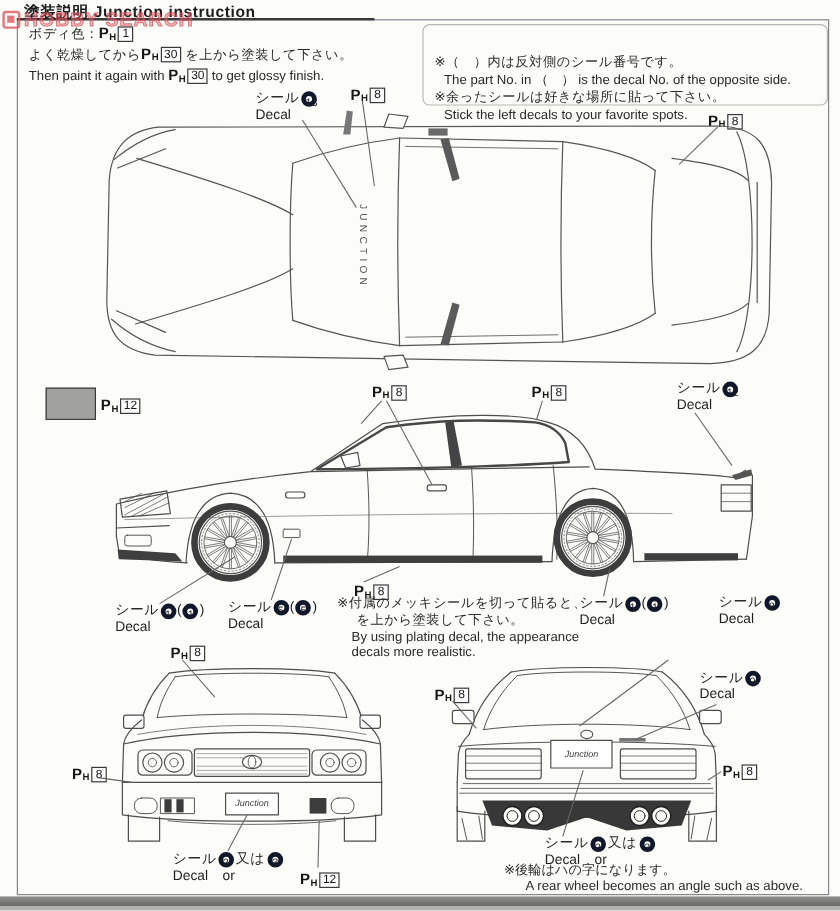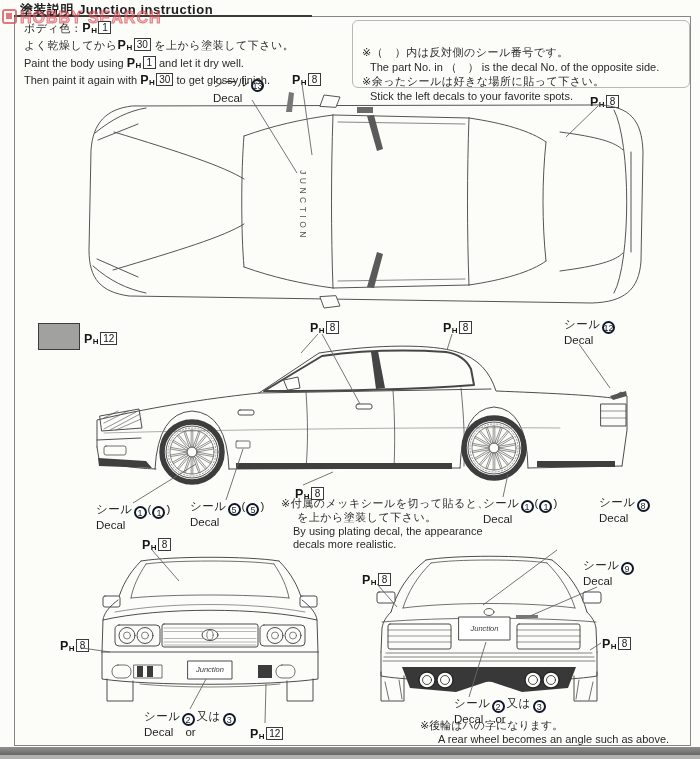--- a/index.html
+++ b/index.html
@@ -19,21 +19,21 @@
   .rtext{left:362px;top:25px;font-size:11px;line-height:14.6px;white-space:nowrap;margin-top:20px;}
   .ind{padding-left:8px;}
   .jp{letter-spacing:.5px;}
   .ph-inline,.ph-label{white-space:nowrap;color:#161616;}
   .ph-label{position:absolute;}
   .php{font-weight:bold;font-size:12.5px;}
   .phh{font-size:8px;font-weight:bold;vertical-align:-1px;margin-left:.5px;}
   .phn{display:inline-block;border:1.2px solid #3a3a3a;background:#fff;font-size:10px;line-height:11px;
        padding:0 2px;margin-left:1.5px;vertical-align:1px;min-width:7px;text-align:center;}
   .decal-label{position:absolute;font-size:11.5px;line-height:13.5px;color:#1f1f1f;white-space:nowrap;}
-  .cnum{display:inline-block;box-sizing:border-box;width:13px;height:13px;border:2px solid #0f172a;border-radius:50%;
+  .cnum{display:inline-block;box-sizing:border-box;width:13px;height:13px;border:4px solid #0f172a;border-radius:50%;
         font-size:9px;line-height:11px;text-align:center;vertical-align:-3px;background:#fff;margin:0 1px;}
   .orjp{margin:0 1px;}
   .oren{margin-left:12px;}
   .note{position:absolute;font-size:11px;line-height:13.8px;white-space:nowrap;}
   .swatch{left:38px;top:323px;width:40px;height:25px;border:1.5px solid #3c3c3c;}
   .band1{left:0;top:747px;width:700px;height:8px;background:linear-gradient(#909090,#686866);}
   .band2{left:0;top:755px;width:700px;height:4px;background:#b2b2af;}
   svg.draw{position:absolute;}
   svg.overlay{position:absolute;left:0;top:0;pointer-events:none;}
   .z1{z-index:1}.z2{z-index:2}.z3{z-index:3}
@@ -55,21 +55,20 @@
   <div class="abs wm z3">
     <span class="wm-logo">
         <span></span>
       </span>
     <span class="wm-text">HOBBY SEARCH</span>
   </div>
 
   <div class="abs ltext z3">
     <div><span class="jp">ボディ色：</span><span class="ph-inline"><span class="php">P</span><span class="phh">H</span><span class="phn">1</span></span></div>
     <div><span class="jp">よく乾燥してから</span><span class="ph-inline"><span class="php">P</span><span class="phh">H</span><span class="phn">30</span></span><span class="jp"> を上から塗装して下さい。</span></div>
-    <div><span>Paint the body using </span><span class="ph-inline"><span class="php">P</span><span class="phh">H</span><span class="phn">1</span></span><span> and let it dry well.</span></div>
     <div><span>Then paint it again with </span><span class="ph-inline"><span class="php">P</span><span class="phh">H</span><span class="phn">30</span></span><span> to get glossy finish.</span></div>
   </div>
 
   <div class="abs rtext z3">
     <div class="jp">※（　）内は反対側のシール番号です。</div>
     <div class="ind">The part No. in （　） is the decal No. of the opposite side.</div>
     <div class="jp">※余ったシールは好きな場所に貼って下さい。</div>
     <div class="ind">Stick the left decals to your favorite spots.</div>
   </div>
 

